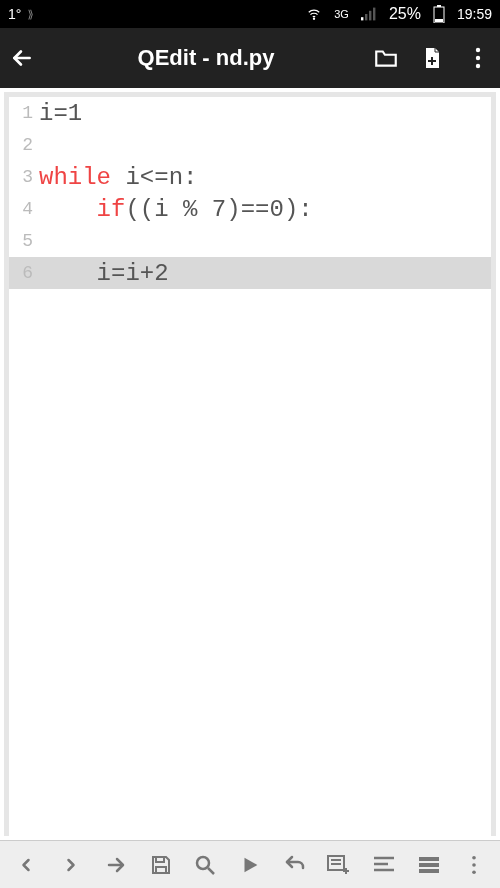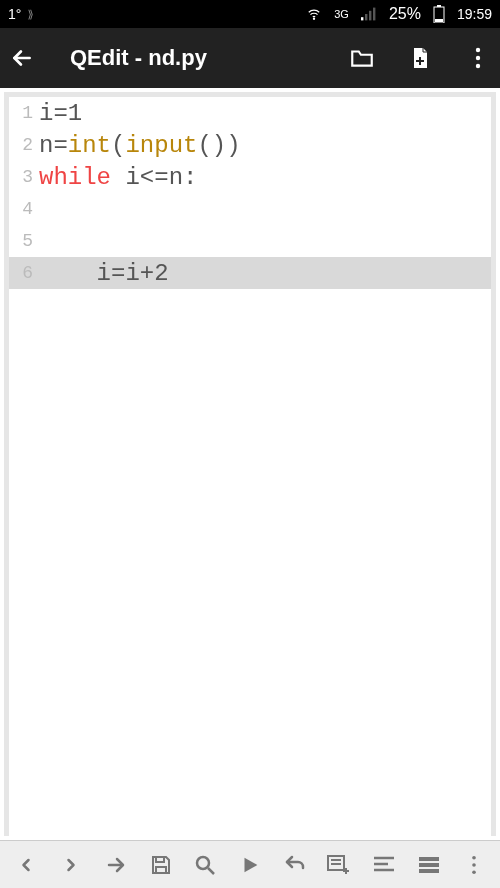--- a/index.html
+++ b/index.html
@@ -15,21 +15,22 @@
   }
   .status-left { display: flex; align-items: center; gap: 6px; }
   .status-right { margin-left: auto; display: flex; align-items: center; gap: 12px; }
   .toolbar {
     height: 60px;
     background: #222;
     color: #fff;
     display: flex;
     align-items: center;
     padding: 0 8px;
-    gap: 30px;
+    gap: 18px;
+    text-align: center;
   }
   .toolbar-title { font-size: 22px; font-weight: bold; flex: 1; margin-left: 4px; }
   .toolbar-icon { width: 28px; height: 28px; display: flex; align-items: center; justify-content: center; cursor: pointer; }
   .editor-wrap {
     background: #fff;
     border: 5px solid #e6e6e6;
     border-bottom: none;
     margin: 4px 4px 0 4px;
     height: 744px;
     overflow: hidden;
@@ -144,28 +145,28 @@
 </div>
 
 <div class="editor-wrap">
   <div class="editor" id="editor">
       <div class="line">
         <div class="gutter">1</div>
         <div class="code"><span class="tok-txt">i=</span><span class="tok-num">1</span></div>
       </div>
       <div class="line">
         <div class="gutter">2</div>
-        <div class="code"><span class="tok-txt">n=</span><span class="tok-fn">int</span><span class="tok-txt">(</span><span class="tok-fn">input</span><span class="tok-txt">())</span></div>
       </div>
       <div class="line">
         <div class="gutter">3</div>
         <div class="code"><span class="tok-kw">while</span><span class="tok-txt"> i&lt;=n:</span></div>
       </div>
       <div class="line">
         <div class="gutter">4</div>
+        <div class="code"><span class="tok-txt">    </span><span class="tok-kw">if</span><span class="tok-txt">((i % </span><span class="tok-num">7</span><span class="tok-txt">)==</span><span class="tok-num">0</span><span class="tok-txt">):</span></div>
       </div>
       <div class="line">
         <div class="gutter">5</div>
       </div>
       <div class="line line-highlight">
         <div class="gutter">6</div>
         <div class="code"><span class="tok-txt">    i=i+</span><span class="tok-num">2</span></div>
       </div>
     </div>
 </div>

